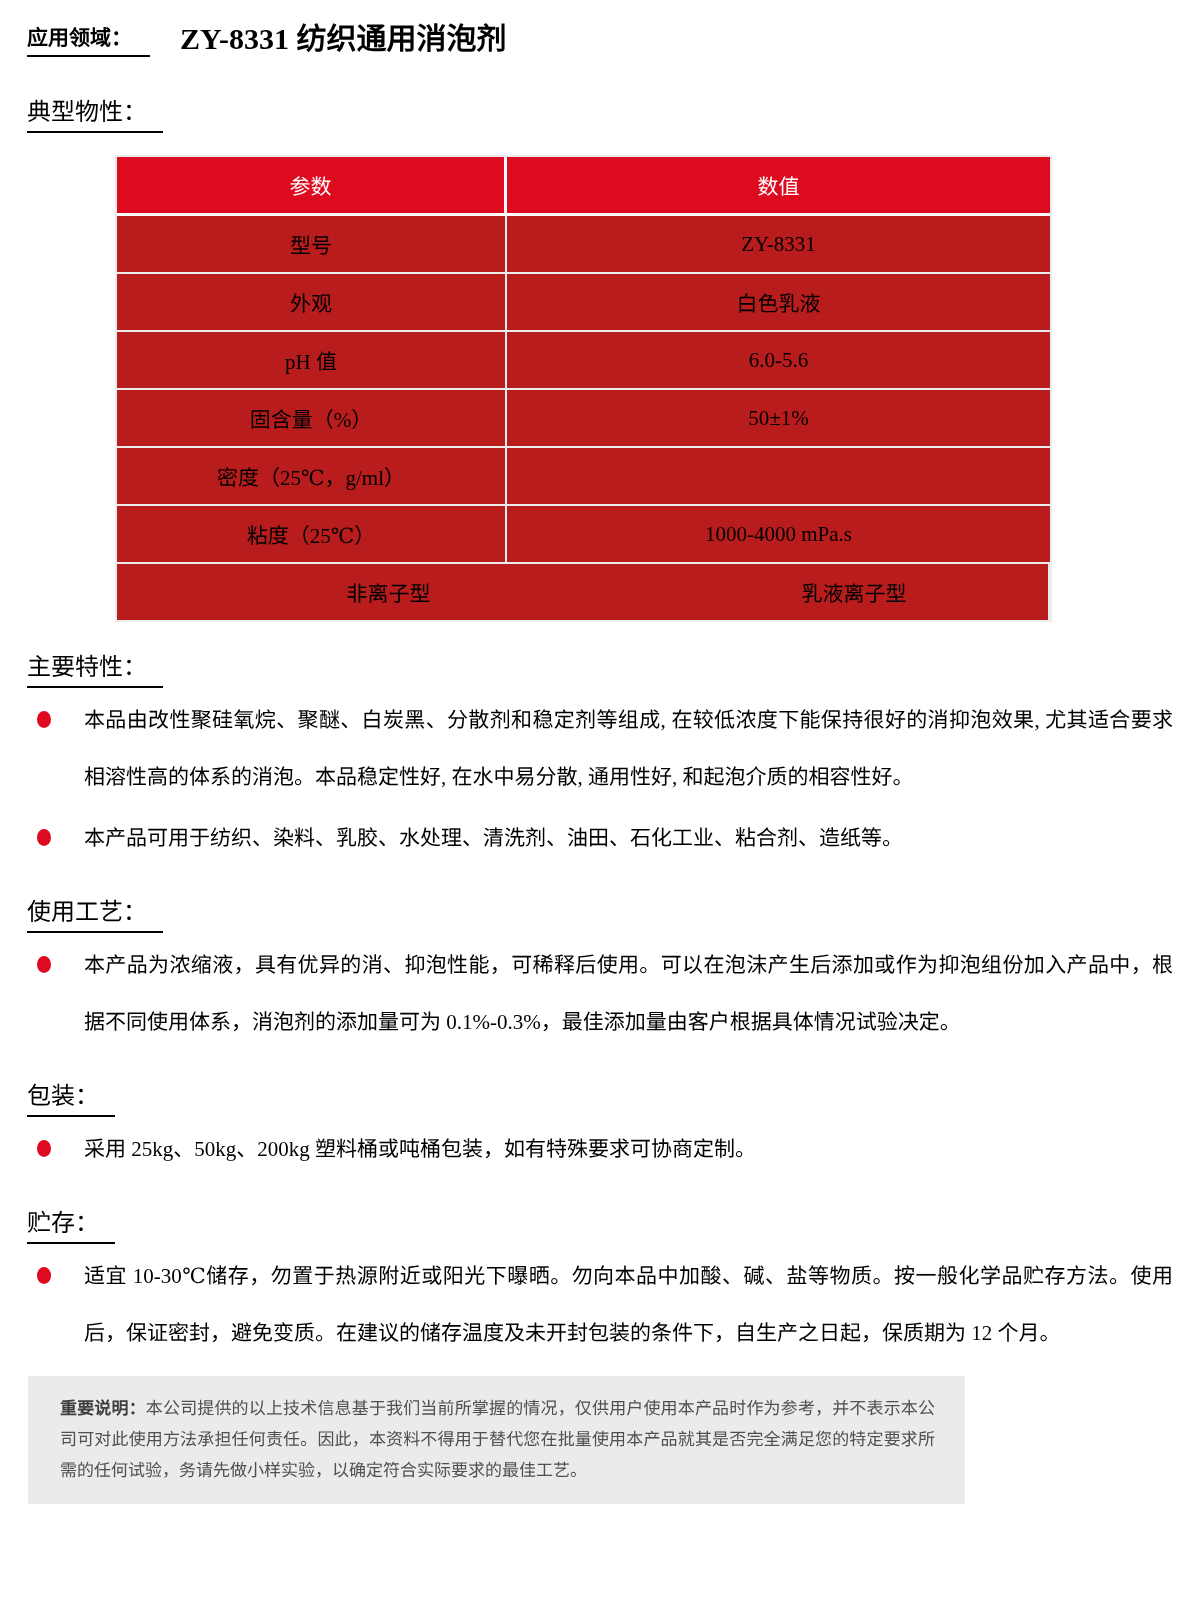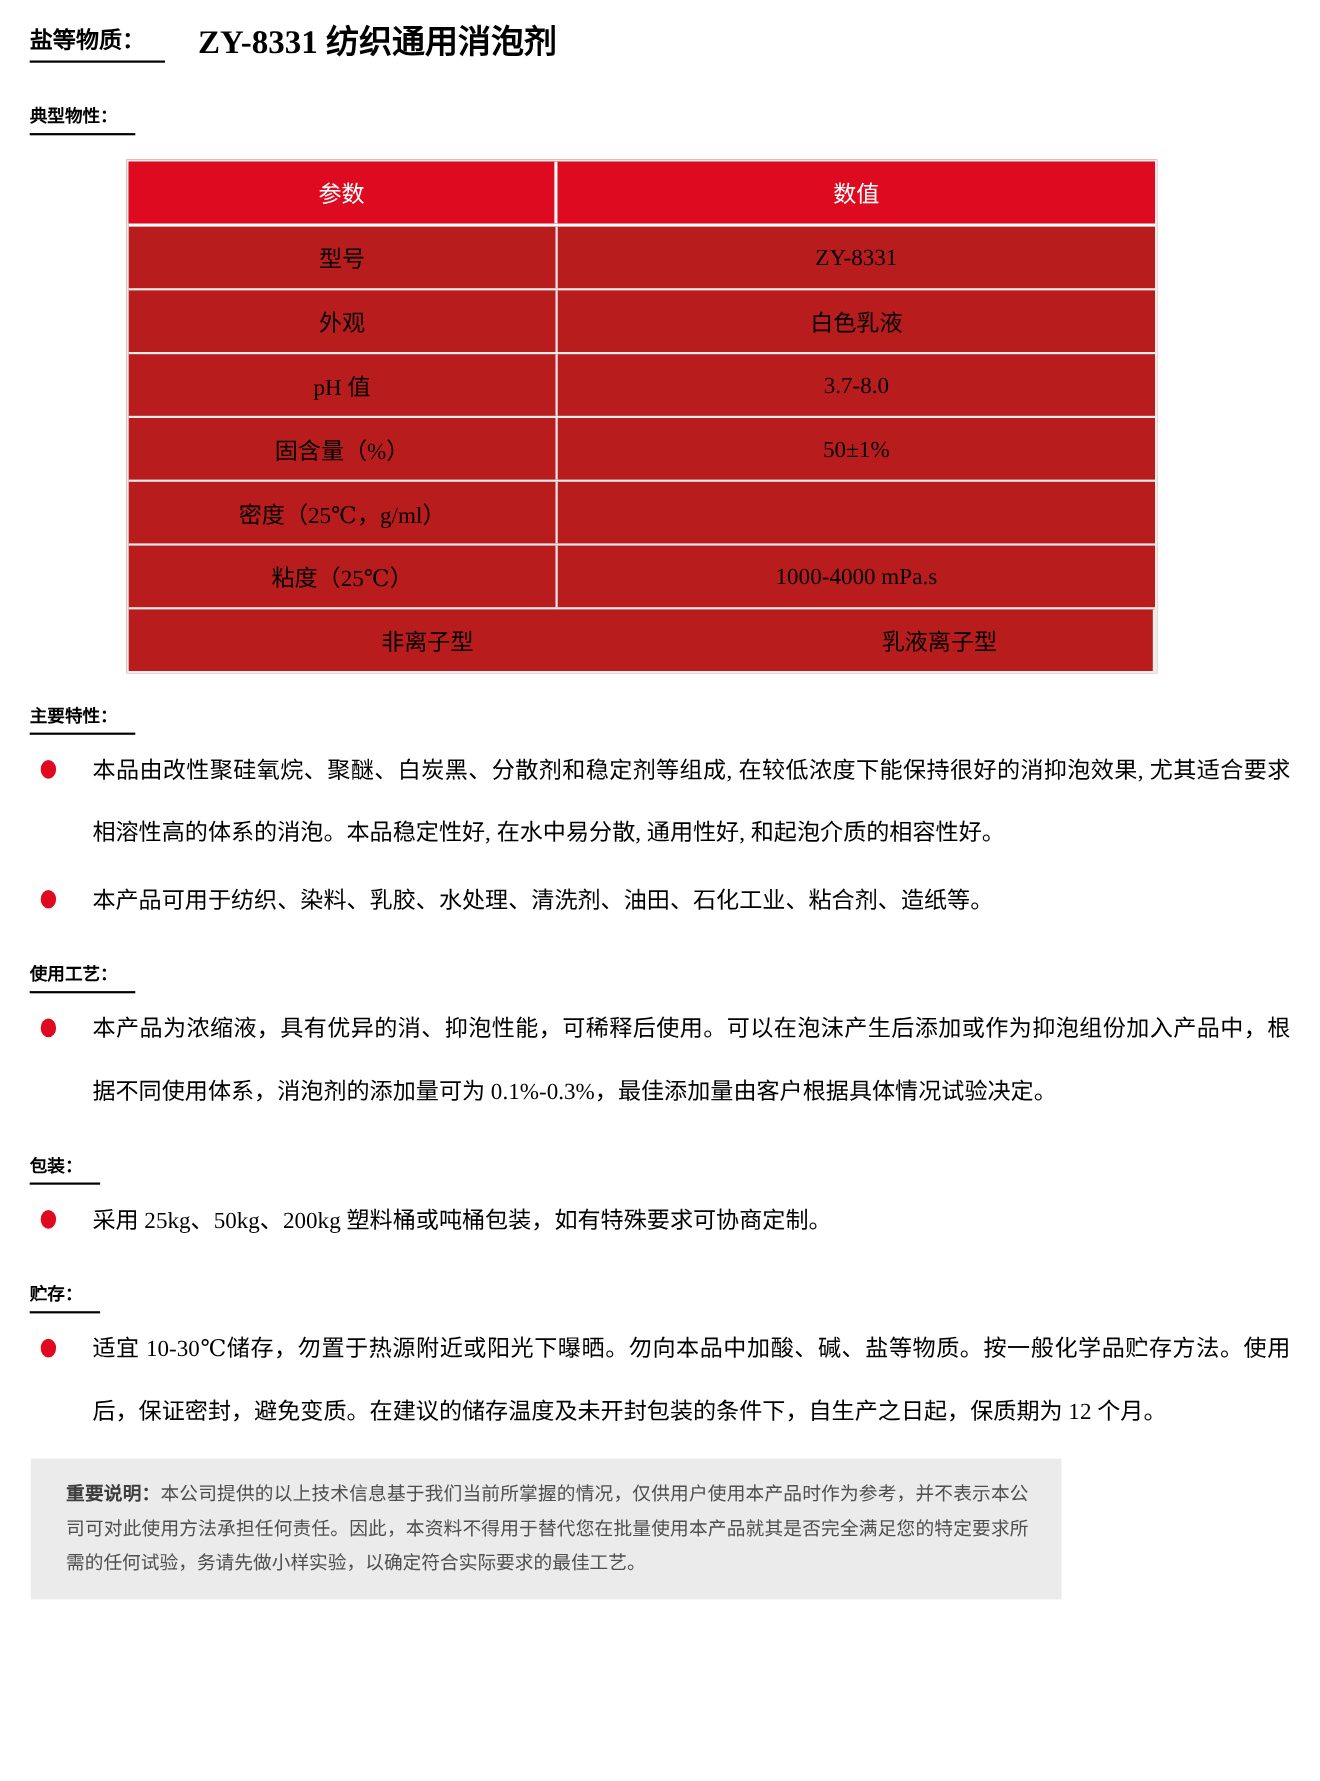--- a/index.html
+++ b/index.html
@@ -26,21 +26,21 @@
   }
   .product-title{
     font-size:30px;font-weight:bold;line-height:1.1;
     margin-left:30px;padding-bottom:2px;
   }
 
   
   .section-heading{
     display:inline-block;
     font-family:"Liberation Sans","DejaVu Sans",sans-serif;
-    font-weight:bold;font-size:16px;line-height:1.25;
+    font-weight:normal;font-size:24px;line-height:1.25;
     border-bottom:2px solid #000;padding:0 16px 4px 0;
   }
   .mt-props{margin-top:40px;}
   .mt-section{margin-top:30px;display:block;}
   .mt-section .section-heading{margin:0;}
 
   
   .props-table{
     margin:22px 0 0 88px;width:937px;
     border:2px solid var(--border-gray);
@@ -85,21 +85,21 @@
     text-align:justify;
   }
   .footer b{color:#3d3d3d;}
 </style>
 </head>
 <body>
 
 <div class="page">
 
   <div class="title-row">
-    <span class="product-label">盐等物质：</span>
+    <span class="product-label">应用领域：</span>
     <span class="product-title">ZY-8331 纺织通用消泡剂</span>
   </div>
 
   <div class="mt-props">
     <span class="section-heading">典型物性：</span>
   </div>
 
   <div class="props-table">
     <div class="t-row t-head">
       <div class="t-cell c1">参数</div>
@@ -109,21 +109,21 @@
       <div class="t-row">
         <div class="t-cell c1">型号</div>
         <div class="t-cell c2">ZY-8331</div>
       </div>
       <div class="t-row">
         <div class="t-cell c1">外观</div>
         <div class="t-cell c2">白色乳液</div>
       </div>
       <div class="t-row">
         <div class="t-cell c1">pH 值</div>
-        <div class="t-cell c2">3.7-8.0</div>
+        <div class="t-cell c2">6.0-5.6</div>
       </div>
       <div class="t-row">
         <div class="t-cell c1">固含量（%）</div>
         <div class="t-cell c2">50±1%</div>
       </div>
       <div class="t-row">
         <div class="t-cell c1">密度（25℃，g/ml）</div>
       </div>
       <div class="t-row">
         <div class="t-cell c1">粘度（25℃）</div>

